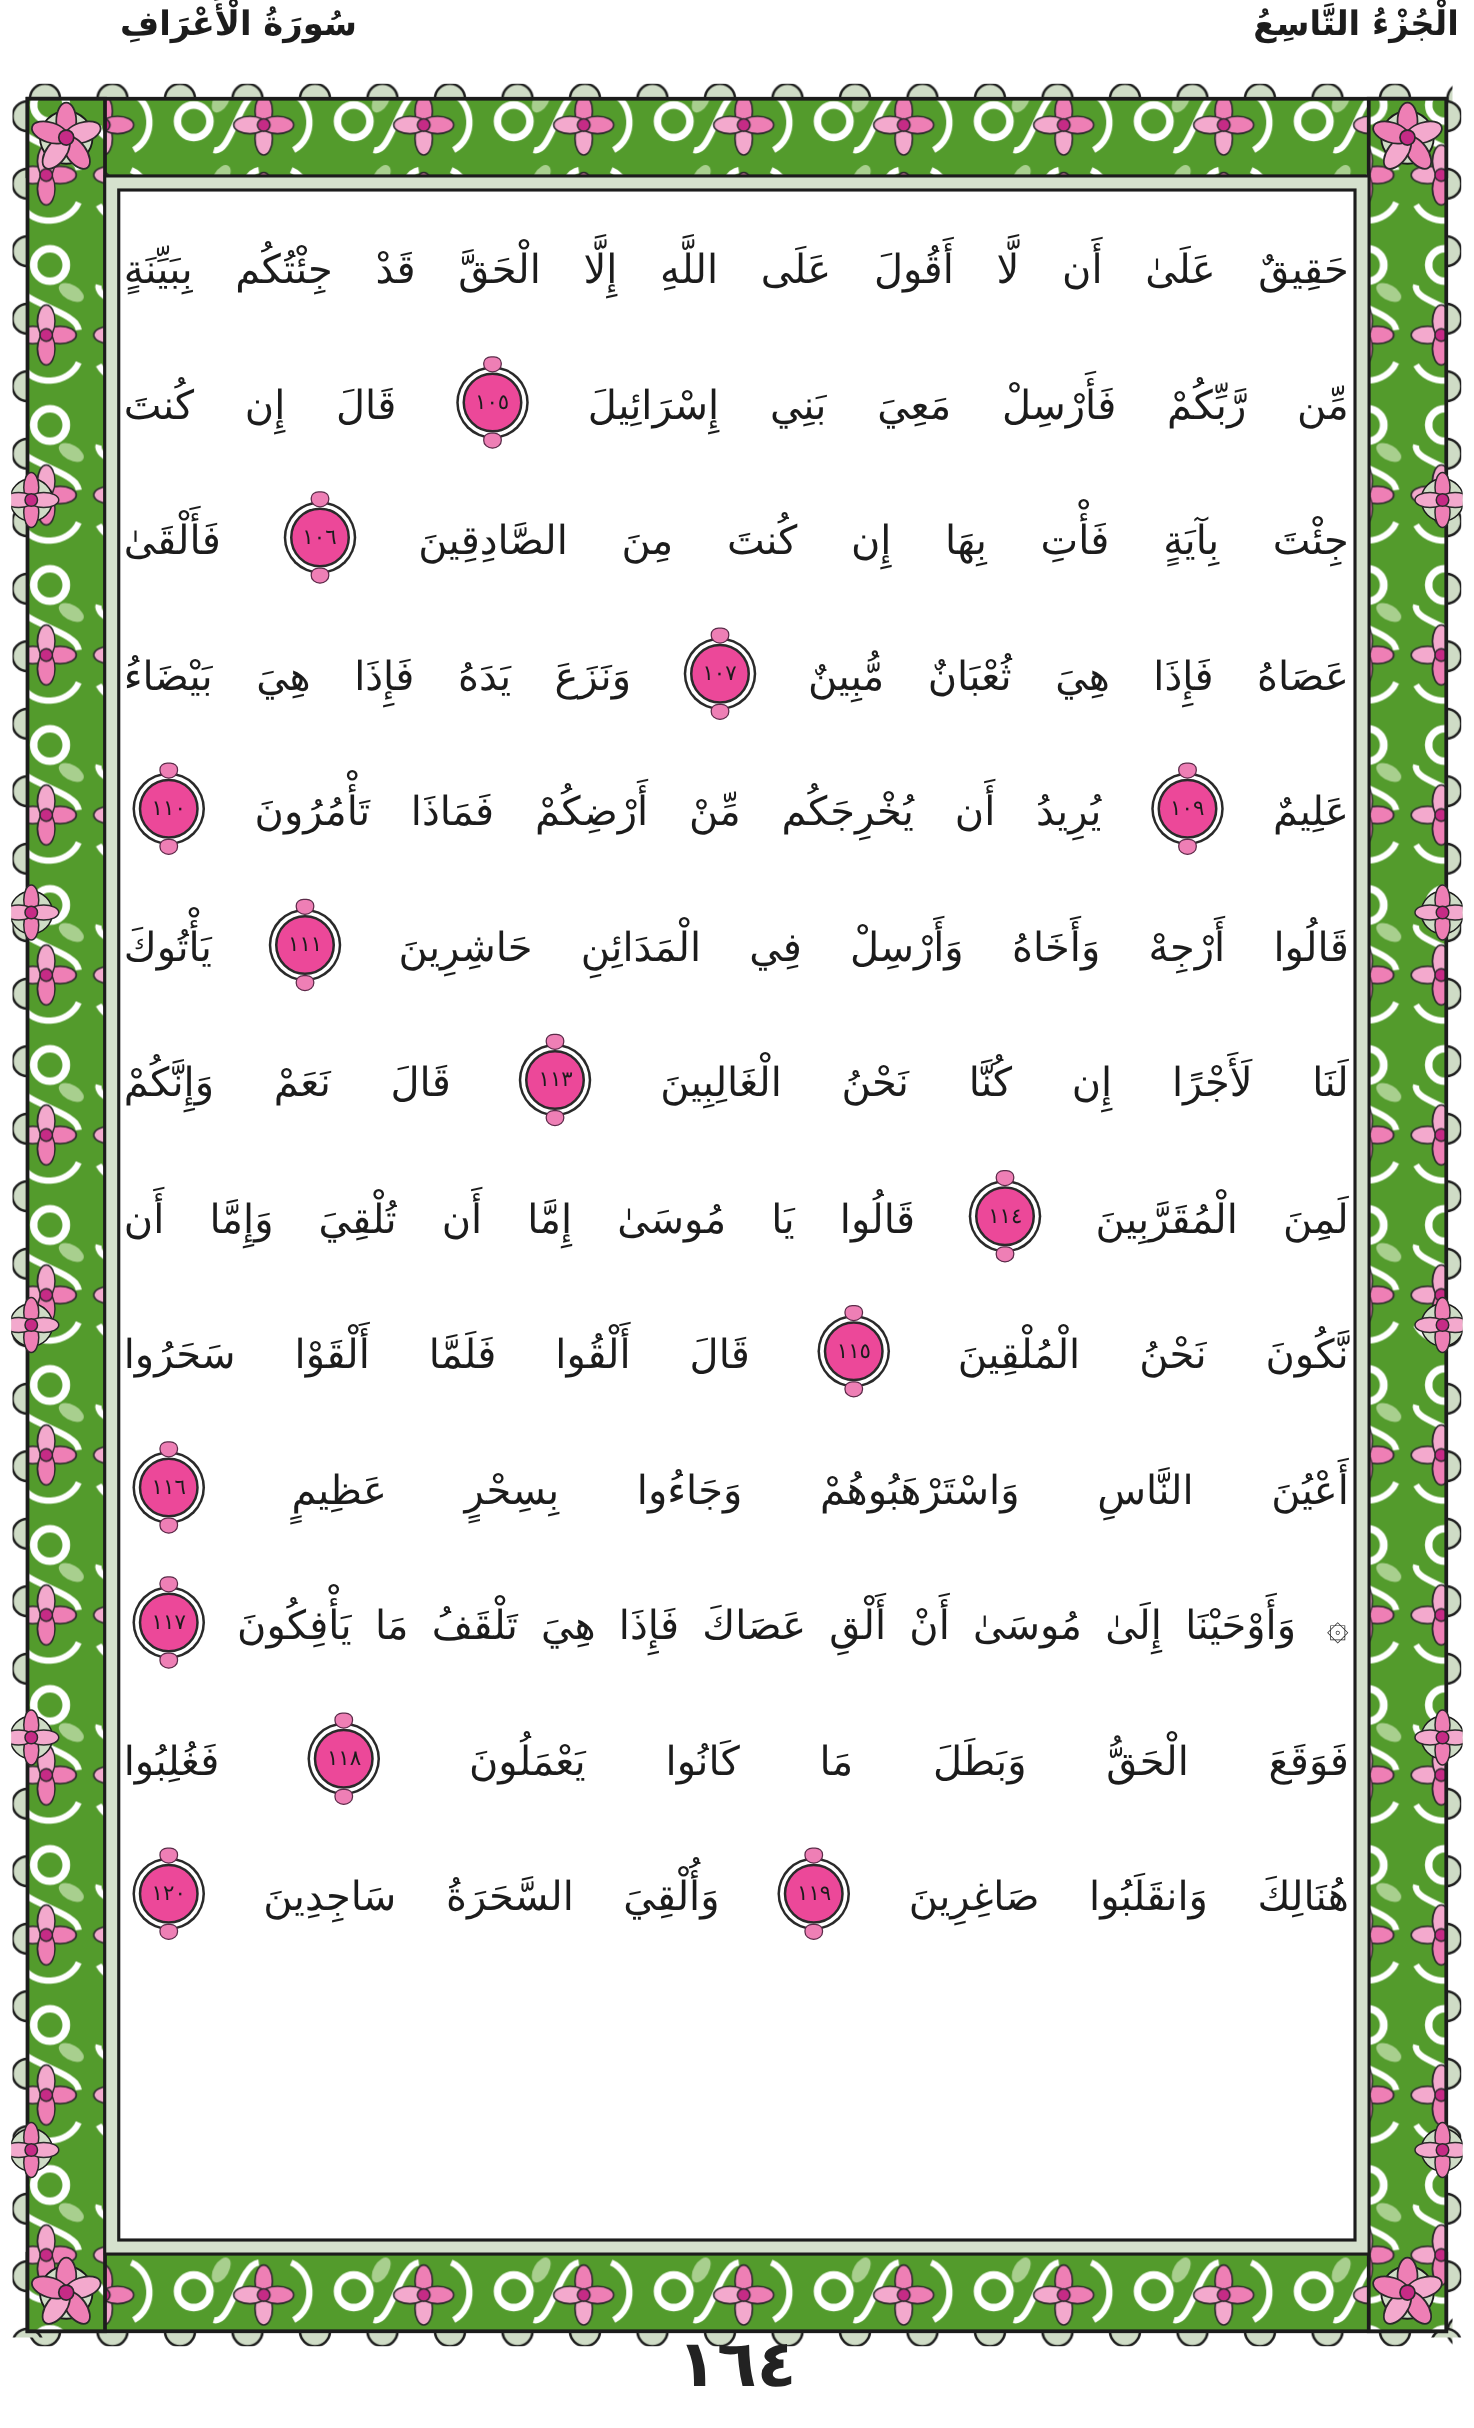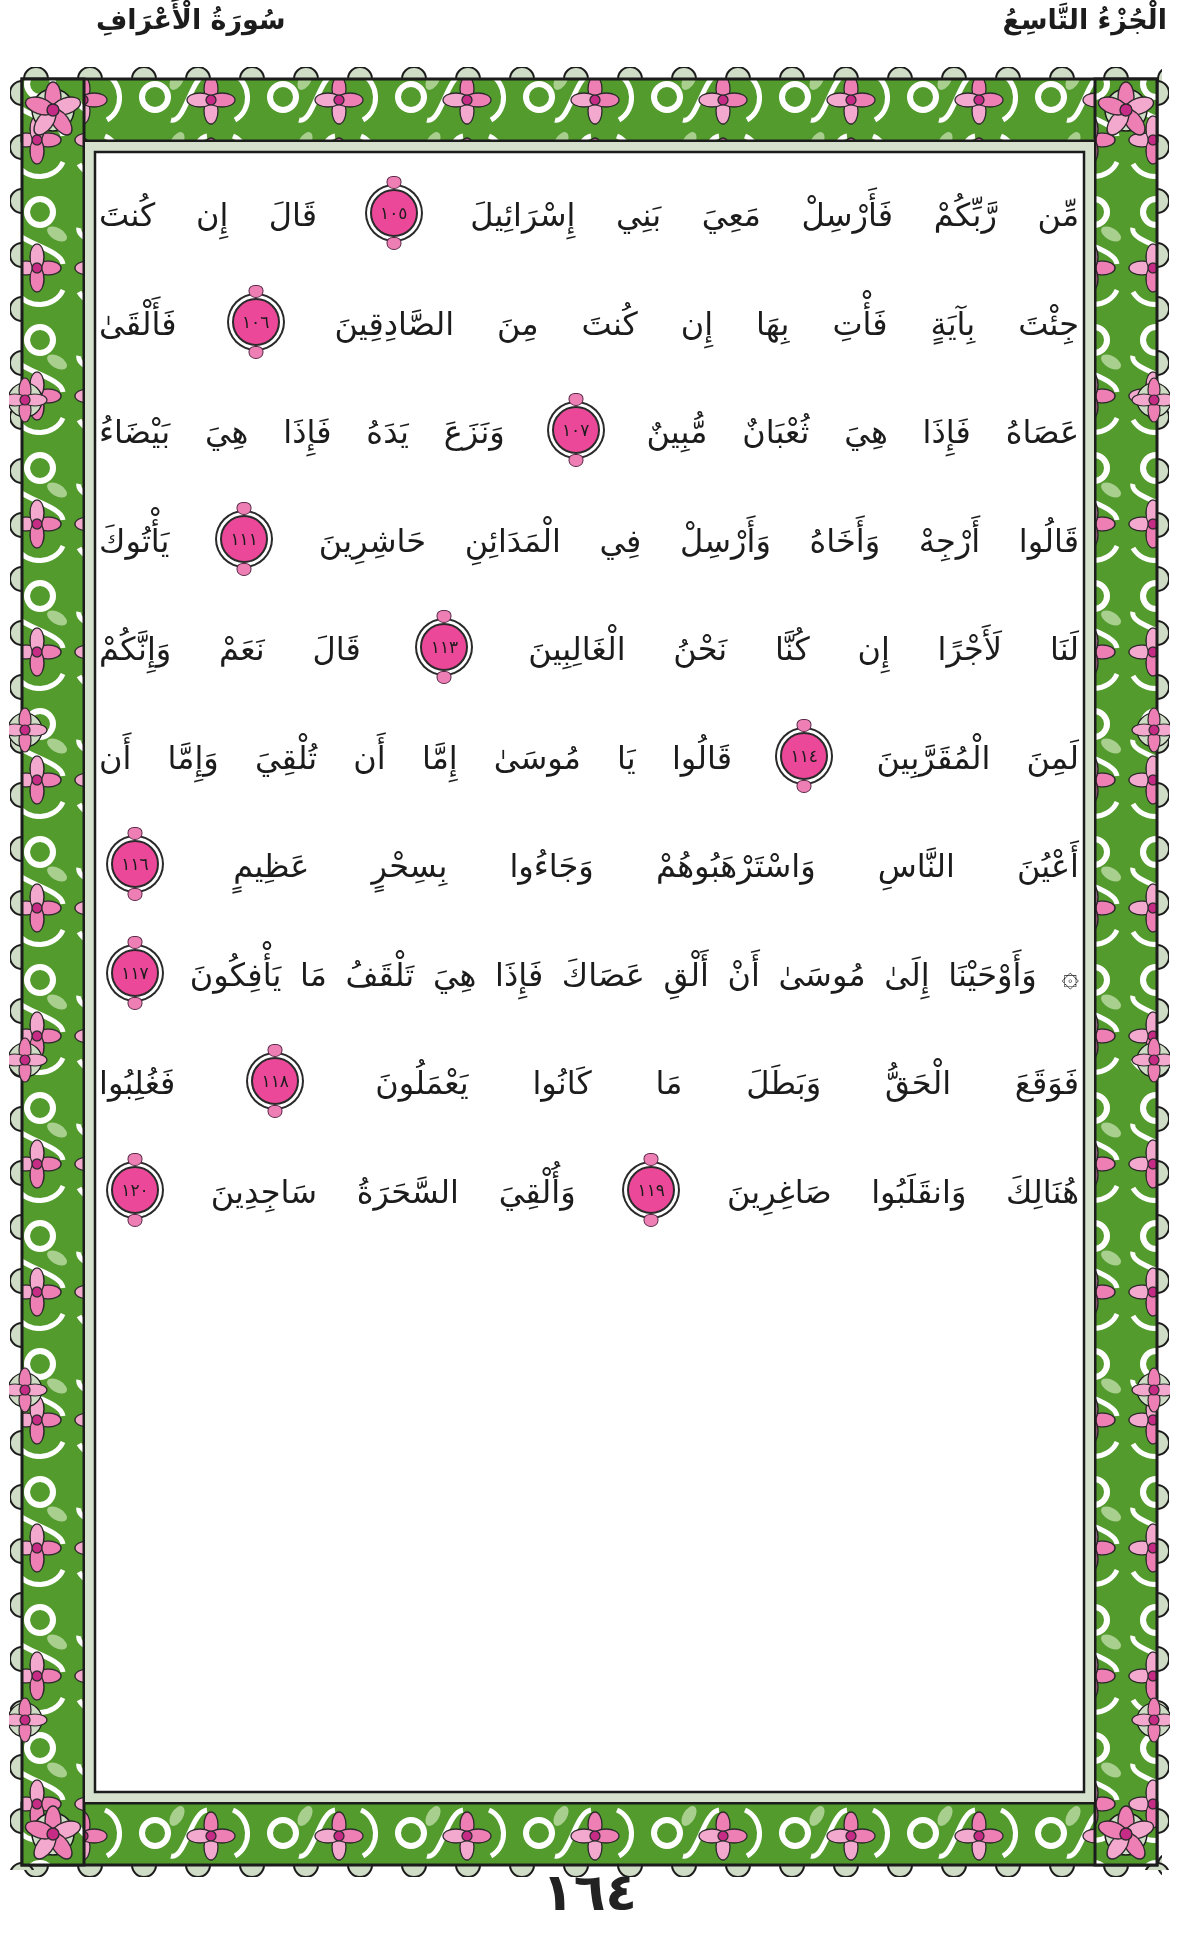--- a/index.html
+++ b/index.html
@@ -148,25 +148,28 @@
     <use href="#sideRosette" x="16" y="1654"></use>
     <use href="#sideRosette" x="1145" y="334"></use>
     <use href="#sideRosette" x="1145" y="664"></use>
     <use href="#sideRosette" x="1145" y="994"></use>
     <use href="#sideRosette" x="1145" y="1324"></use>
     <use href="#sideRosette" x="1145" y="1654"></use>
   </g>
 </svg>
 
 <div class="lines" id="lines">
+    <div class="qline"><span class="qt">حَقِيقٌ عَلَىٰ أَن لَّا أَقُولَ عَلَى اللَّهِ إِلَّا الْحَقَّ قَدْ جِئْتُكُم بِبَيِّنَةٍ</span> </div>
     <div class="qline"><span class="qt">مِّن رَّبِّكُمْ فَأَرْسِلْ مَعِيَ بَنِي إِسْرَائِيلَ</span> <span class="ayah">١٠٥</span> <span class="qt">قَالَ إِن كُنتَ</span> </div>
     <div class="qline"><span class="qt">جِئْتَ بِآيَةٍ فَأْتِ بِهَا إِن كُنتَ مِنَ الصَّادِقِينَ</span> <span class="ayah">١٠٦</span> <span class="qt">فَأَلْقَىٰ</span> </div>
     <div class="qline"><span class="qt">عَصَاهُ فَإِذَا هِيَ ثُعْبَانٌ مُّبِينٌ</span> <span class="ayah">١٠٧</span> <span class="qt">وَنَزَعَ يَدَهُ فَإِذَا هِيَ بَيْضَاءُ</span> </div>
+    <div class="qline"><span class="qt">عَلِيمٌ</span> <span class="ayah">١٠٩</span> <span class="qt">يُرِيدُ أَن يُخْرِجَكُم مِّنْ أَرْضِكُمْ فَمَاذَا تَأْمُرُونَ</span> <span class="ayah">١١٠</span> </div>
     <div class="qline"><span class="qt">قَالُوا أَرْجِهْ وَأَخَاهُ وَأَرْسِلْ فِي الْمَدَائِنِ حَاشِرِينَ</span> <span class="ayah">١١١</span> <span class="qt">يَأْتُوكَ</span> </div>
     <div class="qline"><span class="qt">لَنَا لَأَجْرًا إِن كُنَّا نَحْنُ الْغَالِبِينَ</span> <span class="ayah">١١٣</span> <span class="qt">قَالَ نَعَمْ وَإِنَّكُمْ</span> </div>
     <div class="qline"><span class="qt">لَمِنَ الْمُقَرَّبِينَ</span> <span class="ayah">١١٤</span> <span class="qt">قَالُوا يَا مُوسَىٰ إِمَّا أَن تُلْقِيَ وَإِمَّا أَن</span> </div>
+    <div class="qline"><span class="qt">نَّكُونَ نَحْنُ الْمُلْقِينَ</span> <span class="ayah">١١٥</span> <span class="qt">قَالَ أَلْقُوا فَلَمَّا أَلْقَوْا سَحَرُوا</span> </div>
     <div class="qline"><span class="qt">أَعْيُنَ النَّاسِ وَاسْتَرْهَبُوهُمْ وَجَاءُوا بِسِحْرٍ عَظِيمٍ</span> <span class="ayah">١١٦</span> </div>
     <div class="qline"><span class="hizb">۞</span> <span class="qt">وَأَوْحَيْنَا إِلَىٰ مُوسَىٰ أَنْ أَلْقِ عَصَاكَ فَإِذَا هِيَ تَلْقَفُ مَا يَأْفِكُونَ</span> <span class="ayah">١١٧</span> </div>
     <div class="qline"><span class="qt">فَوَقَعَ الْحَقُّ وَبَطَلَ مَا كَانُوا يَعْمَلُونَ</span> <span class="ayah">١١٨</span> <span class="qt">فَغُلِبُوا</span> </div>
     <div class="qline"><span class="qt">هُنَالِكَ وَانقَلَبُوا صَاغِرِينَ</span> <span class="ayah">١١٩</span> <span class="qt">وَأُلْقِيَ السَّحَرَةُ سَاجِدِينَ</span> <span class="ayah">١٢٠</span> </div>
   </div>
 
 <div class="pagenum">١٦٤</div>
 
 </body></html>

